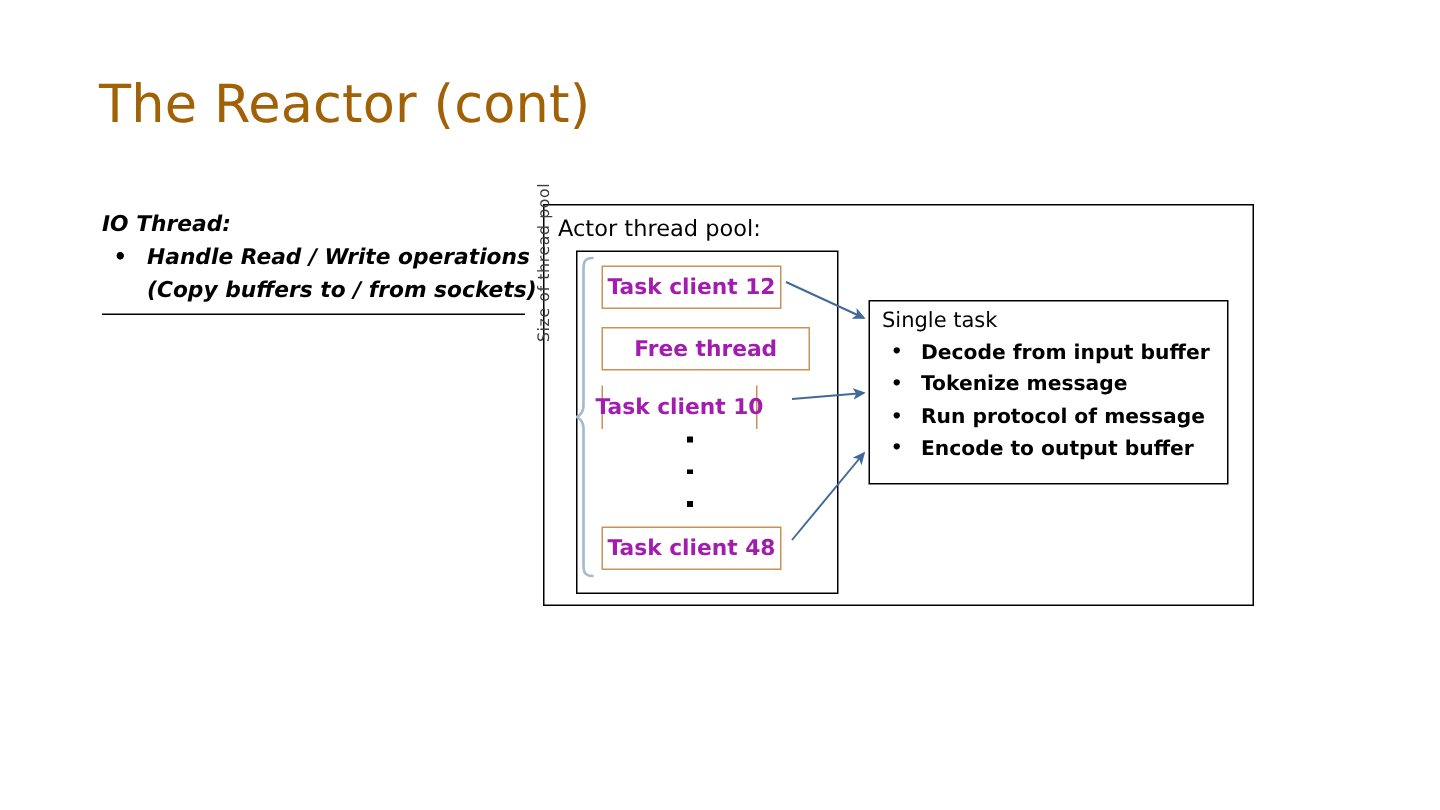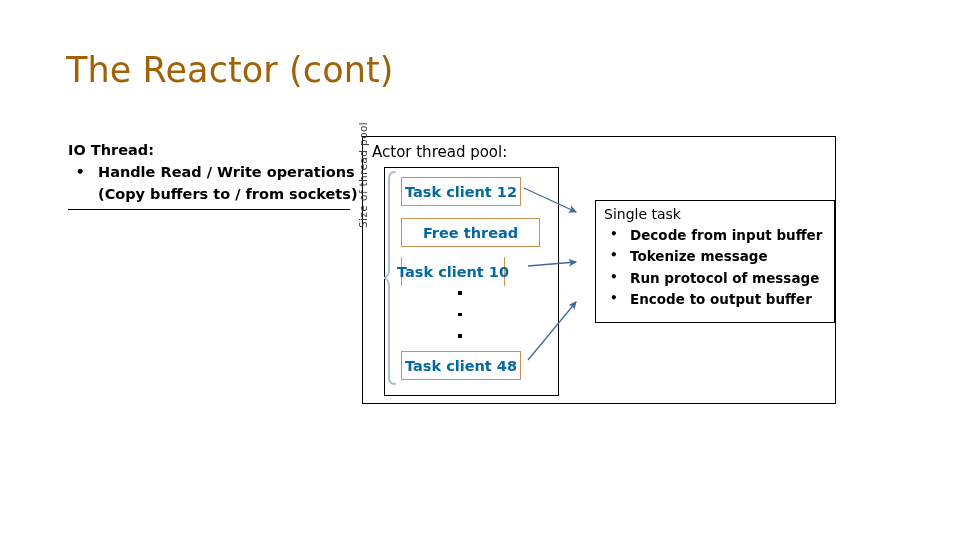--- a/index.html
+++ b/index.html
@@ -22,20 +22,21 @@
     letter-spacing:0.1px;
     white-space:nowrap;
     font-family:"DejaVu Sans", sans-serif;
   }
 
   
   .io-panel{
     position:absolute;
     left:68px; top:140px;
     width:282px;
+    font-style:italic;
   }
   .io-heading{
     font-size:14.5px;
     font-weight:700;
     color:#000;
     line-height:1.45;
     margin-bottom:1px;
   }
   .io-list{
     list-style:none;
@@ -124,21 +125,21 @@
   .thread-box{
     position:absolute;
     border:1.4px solid #C89355;
     background:#ffffff;
     box-sizing:border-box;
     display:flex;
     align-items:center;
     justify-content:center;
     font-size:14.5px;
     font-weight:700;
-    color:#0369a1;
+    color:#a21caf;
     white-space:nowrap;
   }
   #tb0{ left:401px; top:177px; width:120px; height:29px; }
   #tb1{ left:401px; top:218px; width:139px; height:29px; }
   
   #tb2{
     left:401px; top:257px; width:104px; height:29px;
     border-top:none;border-bottom:none;
   }
   #tb3{ left:401px; top:351px; width:120px; height:29px; }
@@ -155,21 +156,21 @@
   }
   .dots i{
     display:block;
     width:3.5px;height:3.5px;
     background:#000;
   }
 
   
   .task-box{
     position:absolute;
-    left:595px; top:200px;
+    left:579px; top:200px;
     width:240px; height:123px;
     border:1.4px solid #000;
     box-sizing:border-box;
     background:#fff;
     padding:4px 6px 0 8px;
   }
   .task-title{
     font-size:14px;
     font-weight:400;
     color:#000;

